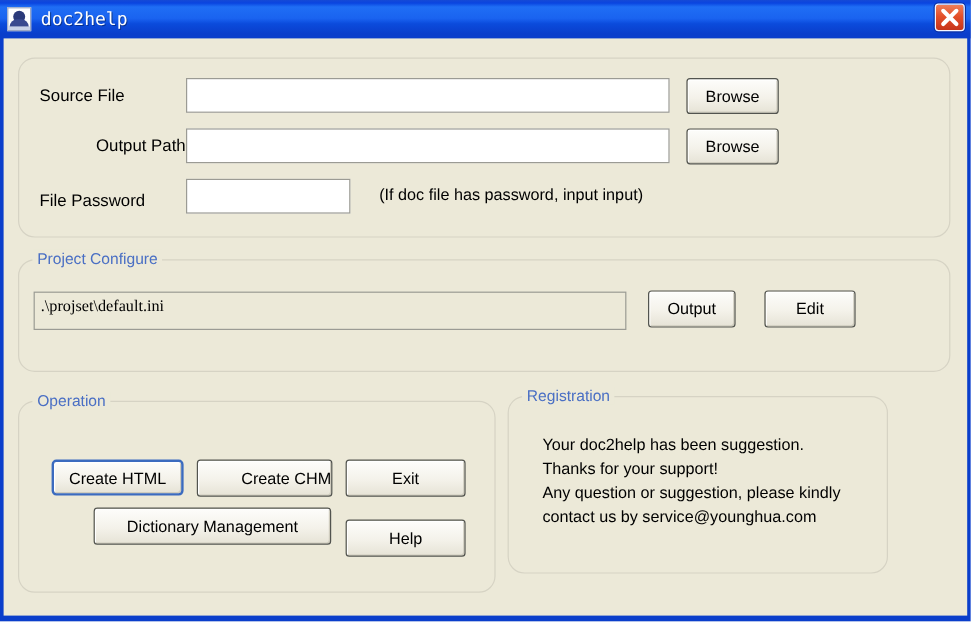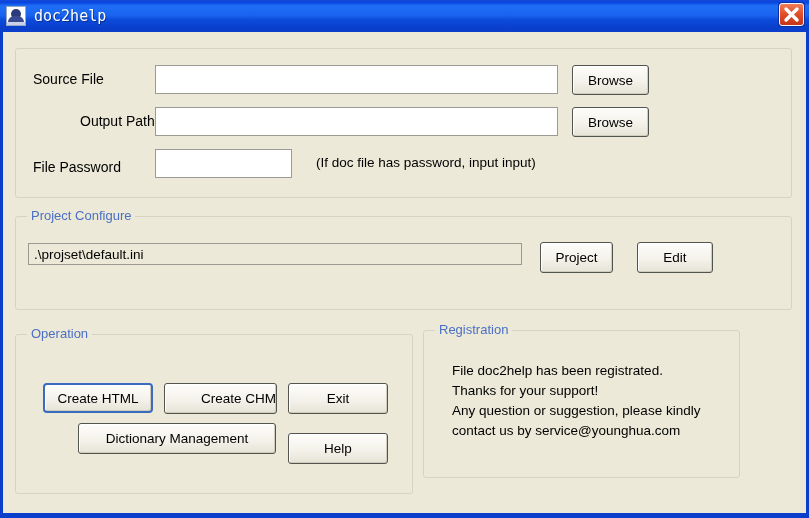--- a/index.html
+++ b/index.html
@@ -91,21 +91,21 @@
     width: 803px;
     height: 481px;
     background: #ece9d8;
     box-sizing: border-box;
   }
 
   .groupbox {
     position: absolute;
     box-sizing: border-box;
     border: 1px solid #d6d3c4;
-    border-radius: 3px;
+    border-radius: 14px;
     background: transparent;
   }
   .groupbox > .gb-title {
     position: absolute;
     top: -9px;
     left: 11px;
     padding: 0 4px;
     background: #ece9d8;
     color: #4a6fc4;
     font-size: 13px;
@@ -215,41 +215,41 @@
       <div class="btn" style="left:556px; top:58px; width:77px; height:30px;">Browse</div>
 
       <div class="field-label" style="left:17px; top:90px;margin-top:20px;">File Password</div>
       <input class="textbox" type="text" style="left: 139px; top: 100px; width: 137px; height: 29px;" value="" placeholder="">
       <div class="hint-text" style="left:300px; top:106px;">(If doc file has password, input input)</div>
     </div>
 
     <div class="groupbox" style="left:12px; top:184px; width:777px; height:94px;">
       <div class="gb-title">Project Configure</div>
 
-      <div class="readonly-box" style="left:12px; top:26px; width:494px; height:22px;">.\projset\default.ini</div>
-      <div class="btn" style="left:524px; top:25px; width:73px; height:31px;">Project</div>
+      <div class="readonly-box" style="left:12px; top:26px; width:494px; height:32px;font-family:Liberation Serif, serif;">.\projset\default.ini</div>
+      <div class="btn" style="left:524px; top:25px; width:73px; height:31px;">Output</div>
       <div class="btn" style="left:621px; top:25px; width:76px; height:31px;">Edit</div>
     </div>
 
     <div class="groupbox" style="left:12px; top:302px; width:398px; height:160px;">
       <div class="gb-title">Operation</div>
 
       <div class="btn default-btn" style="left:27px; top:48px; width:110px; height:30px;">Create HTML</div>
       <div class="btn" style="left:148px; top:48px; width:113px; height:31px;padding-left:36px;">Create CHM</div>
       <div class="btn" style="left:272px; top:48px; width:100px; height:31px;">Exit</div>
 
       <div class="btn" style="left:62px; top:88px; width:198px; height:31px;">Dictionary Management</div>
       <div class="btn" style="left:272px; top:98px; width:100px; height:31px;">Help</div>
     </div>
 
     <div class="groupbox" style="left:420px; top:298px; width:317px; height:148px;">
       <div class="gb-title">Registration</div>
 
       <div id="reg-text">
-        <div class="reg-line">File doc2help has been registrated.</div>
+        <div class="reg-line">Your doc2help has been suggestion.</div>
         <div class="reg-line">Thanks for your support!</div>
         <div class="reg-line">Any question or suggestion, please kindly</div>
         <div class="reg-line">contact us by service@younghua.com</div>
       </div>
     </div>
 
   </div>
 </div>
 
 </body></html>

